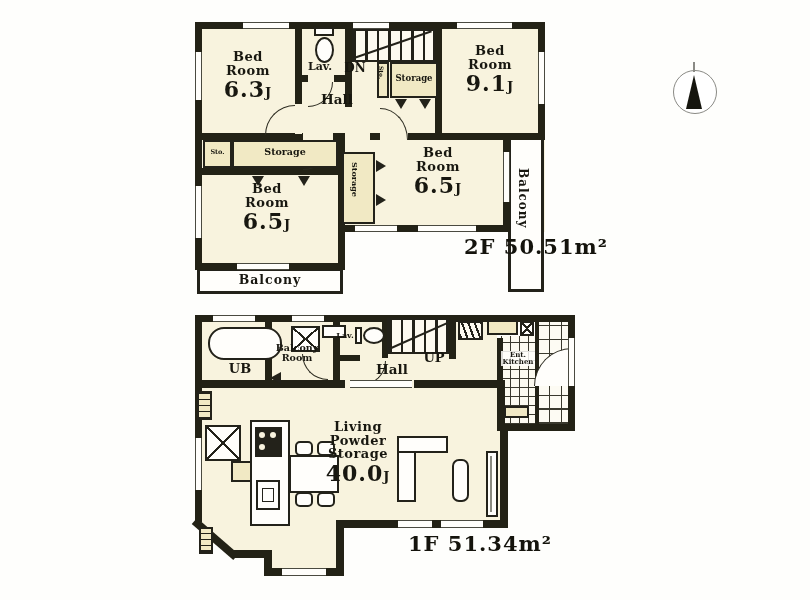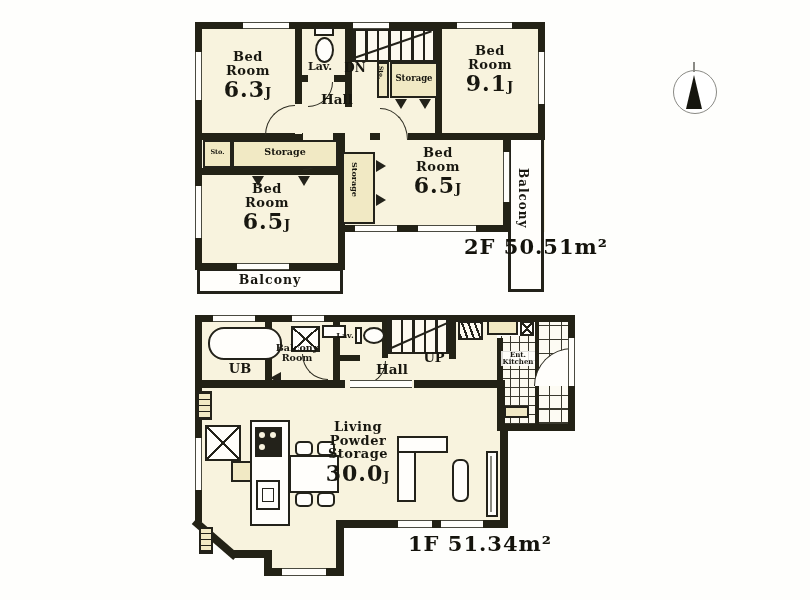--- a/index.html
+++ b/index.html
@@ -230,21 +230,21 @@
     <div class="fix" style="left:295px;top:441px;width:18px;height:15px;border-radius:5px;"></div>
     <div class="fix" style="left:317px;top:441px;width:18px;height:15px;border-radius:5px;"></div>
     <div class="fix" style="left:289px;top:455px;width:50px;height:38px;border-width:2.5px;"></div>
     <div class="fix" style="left:295px;top:492px;width:18px;height:15px;border-radius:5px;"></div>
     <div class="fix" style="left:317px;top:492px;width:18px;height:15px;border-radius:5px;"></div>
 
     <div class="roomlbl" style="left:318px;top:420px;width:80px;">
       <span class="nm">Living</span>
       <span class="nm">Powder</span>
       <span class="nm">Storage</span>
-      <span class="sz"><span>30.0</span><span class="szu">J</span></span>
+      <span class="sz"><span>40.0</span><span class="szu">J</span></span>
     </div>
 
     <div class="fix" style="left:397px;top:436px;width:19px;height:66px;border-width:2.5px;"></div>
     <div class="fix" style="left:397px;top:436px;width:51px;height:17px;border-width:2.5px;"></div>
     <div class="fix" style="left:452px;top:459px;width:17px;height:43px;border-radius:7px;"></div>
     <div class="fix" style="left:486px;top:451px;width:12px;height:66px;"></div>
     <div style="position:absolute;left:490px;top:456px;width:2px;height:56px;background:#8a8a80;"></div>
 
     <div class="shelf" style="left:197px;top:391px;width:15px;height:29px;"></div>
     <div class="shelf" style="left:199px;top:527px;width:14px;height:27px;"></div>

